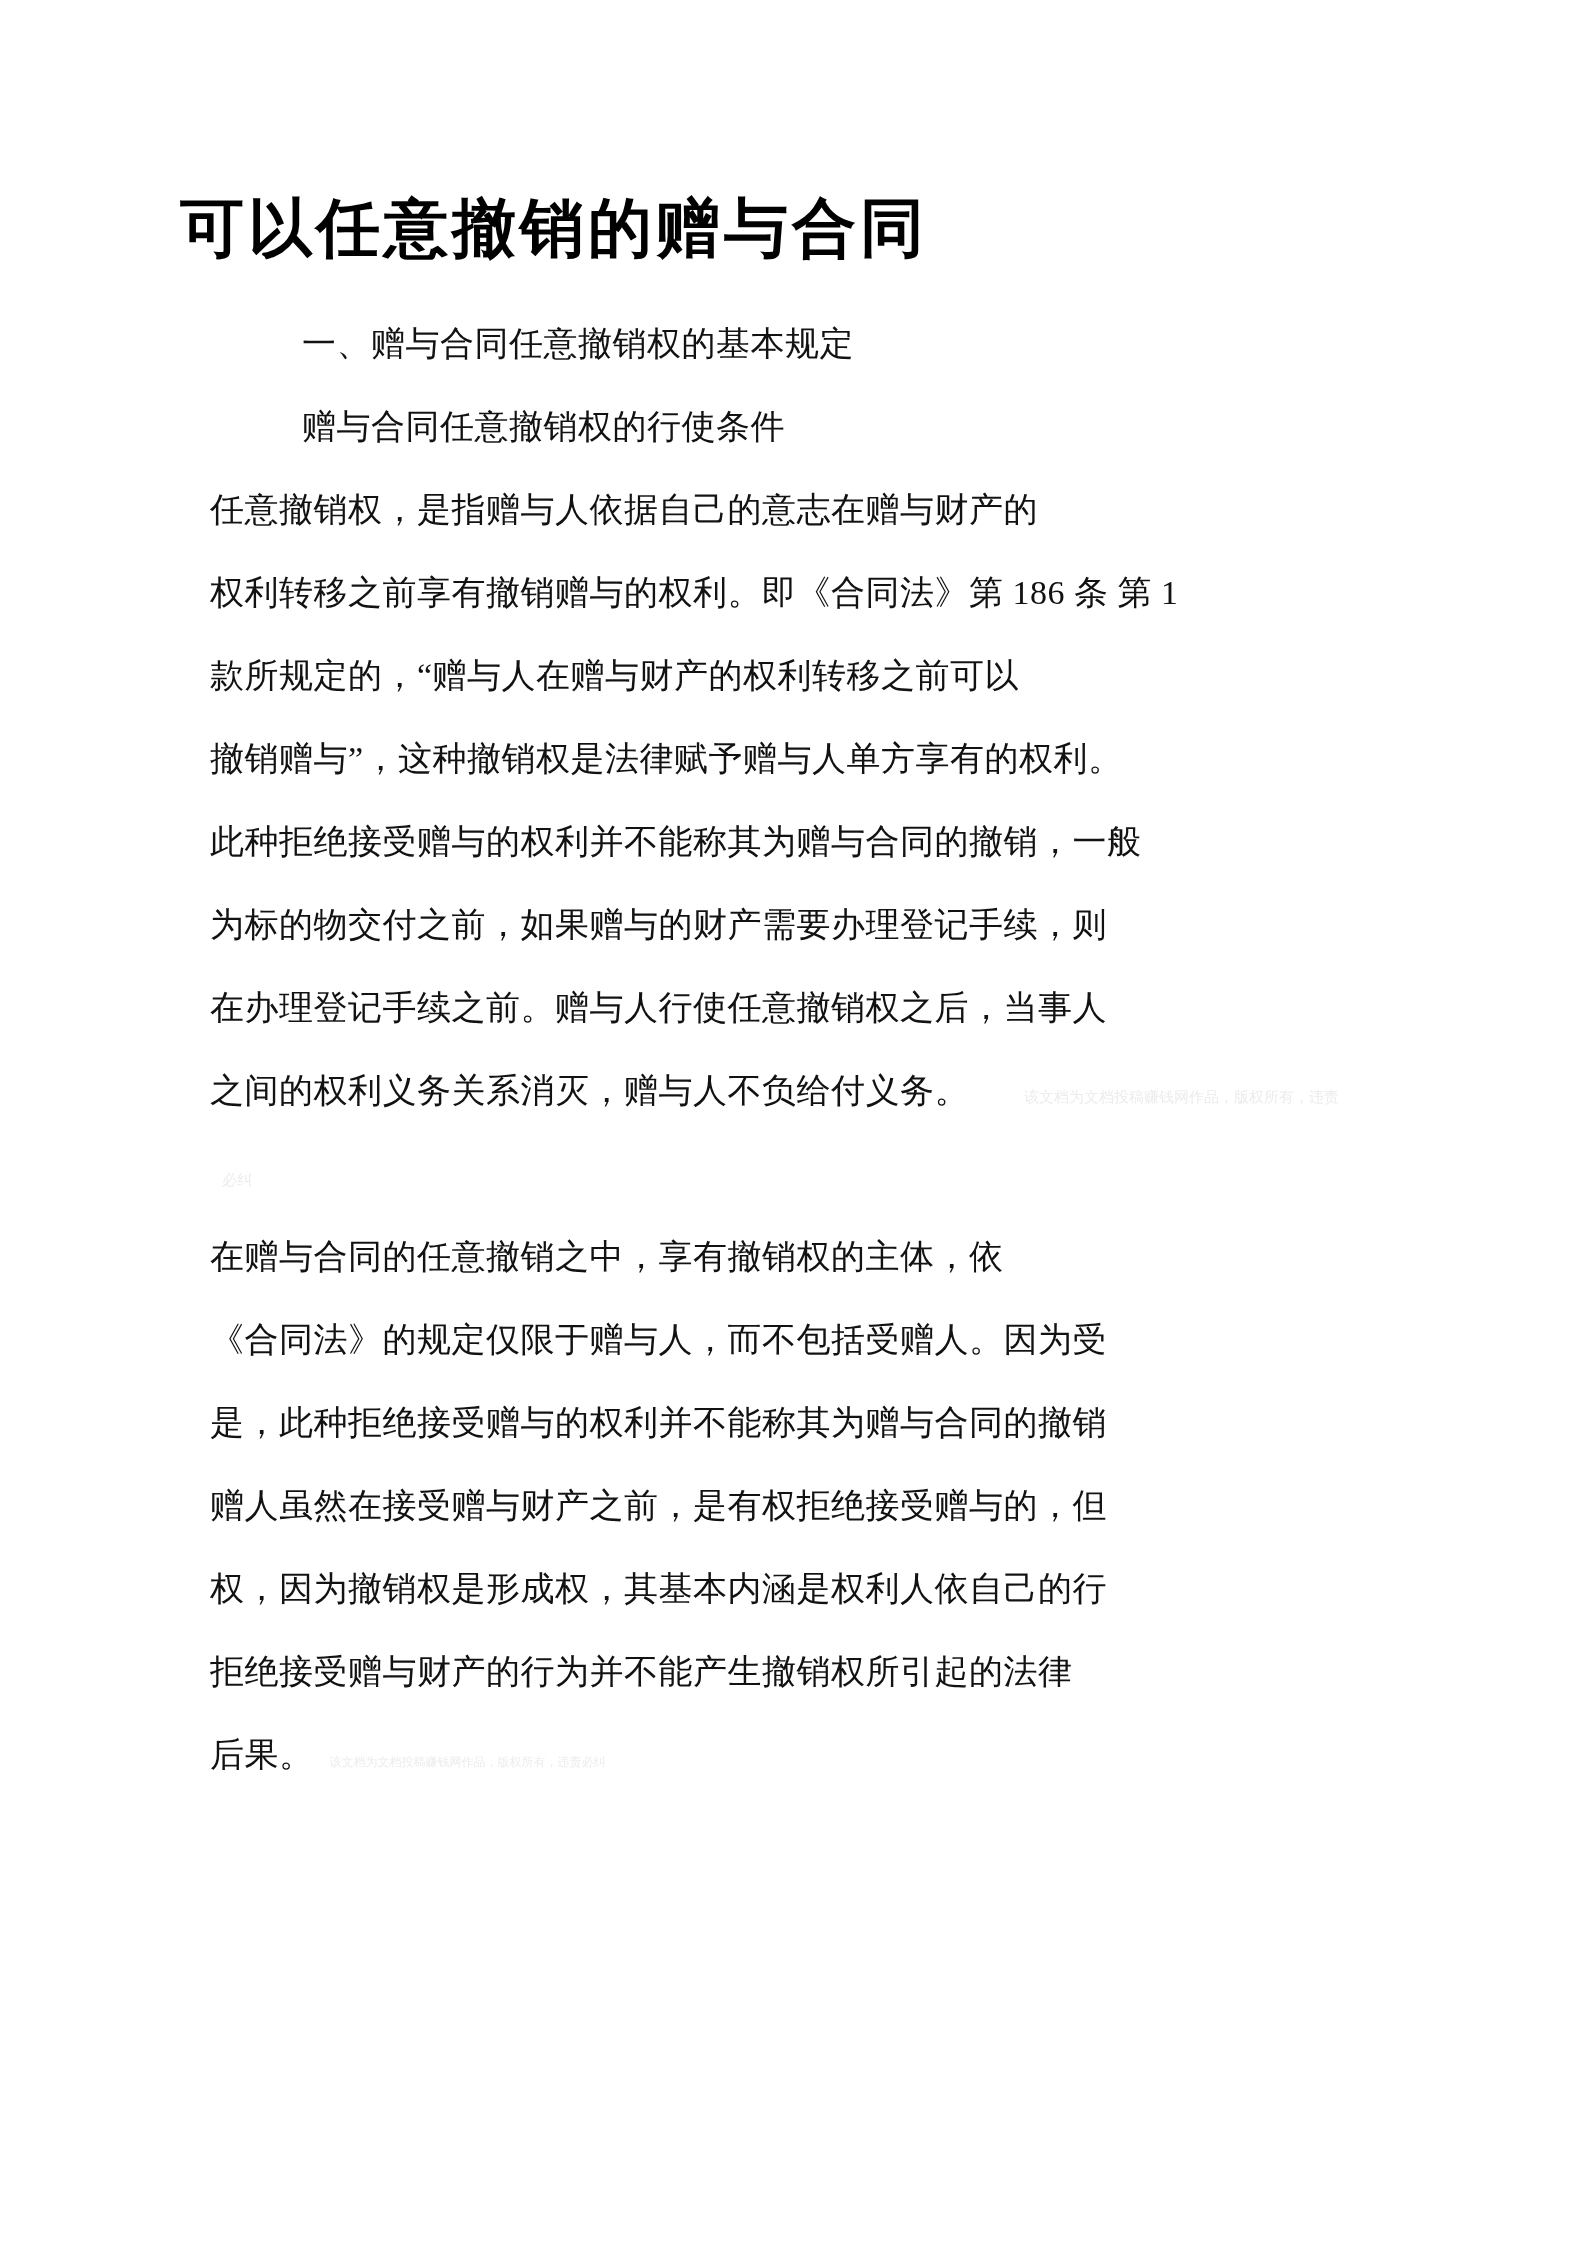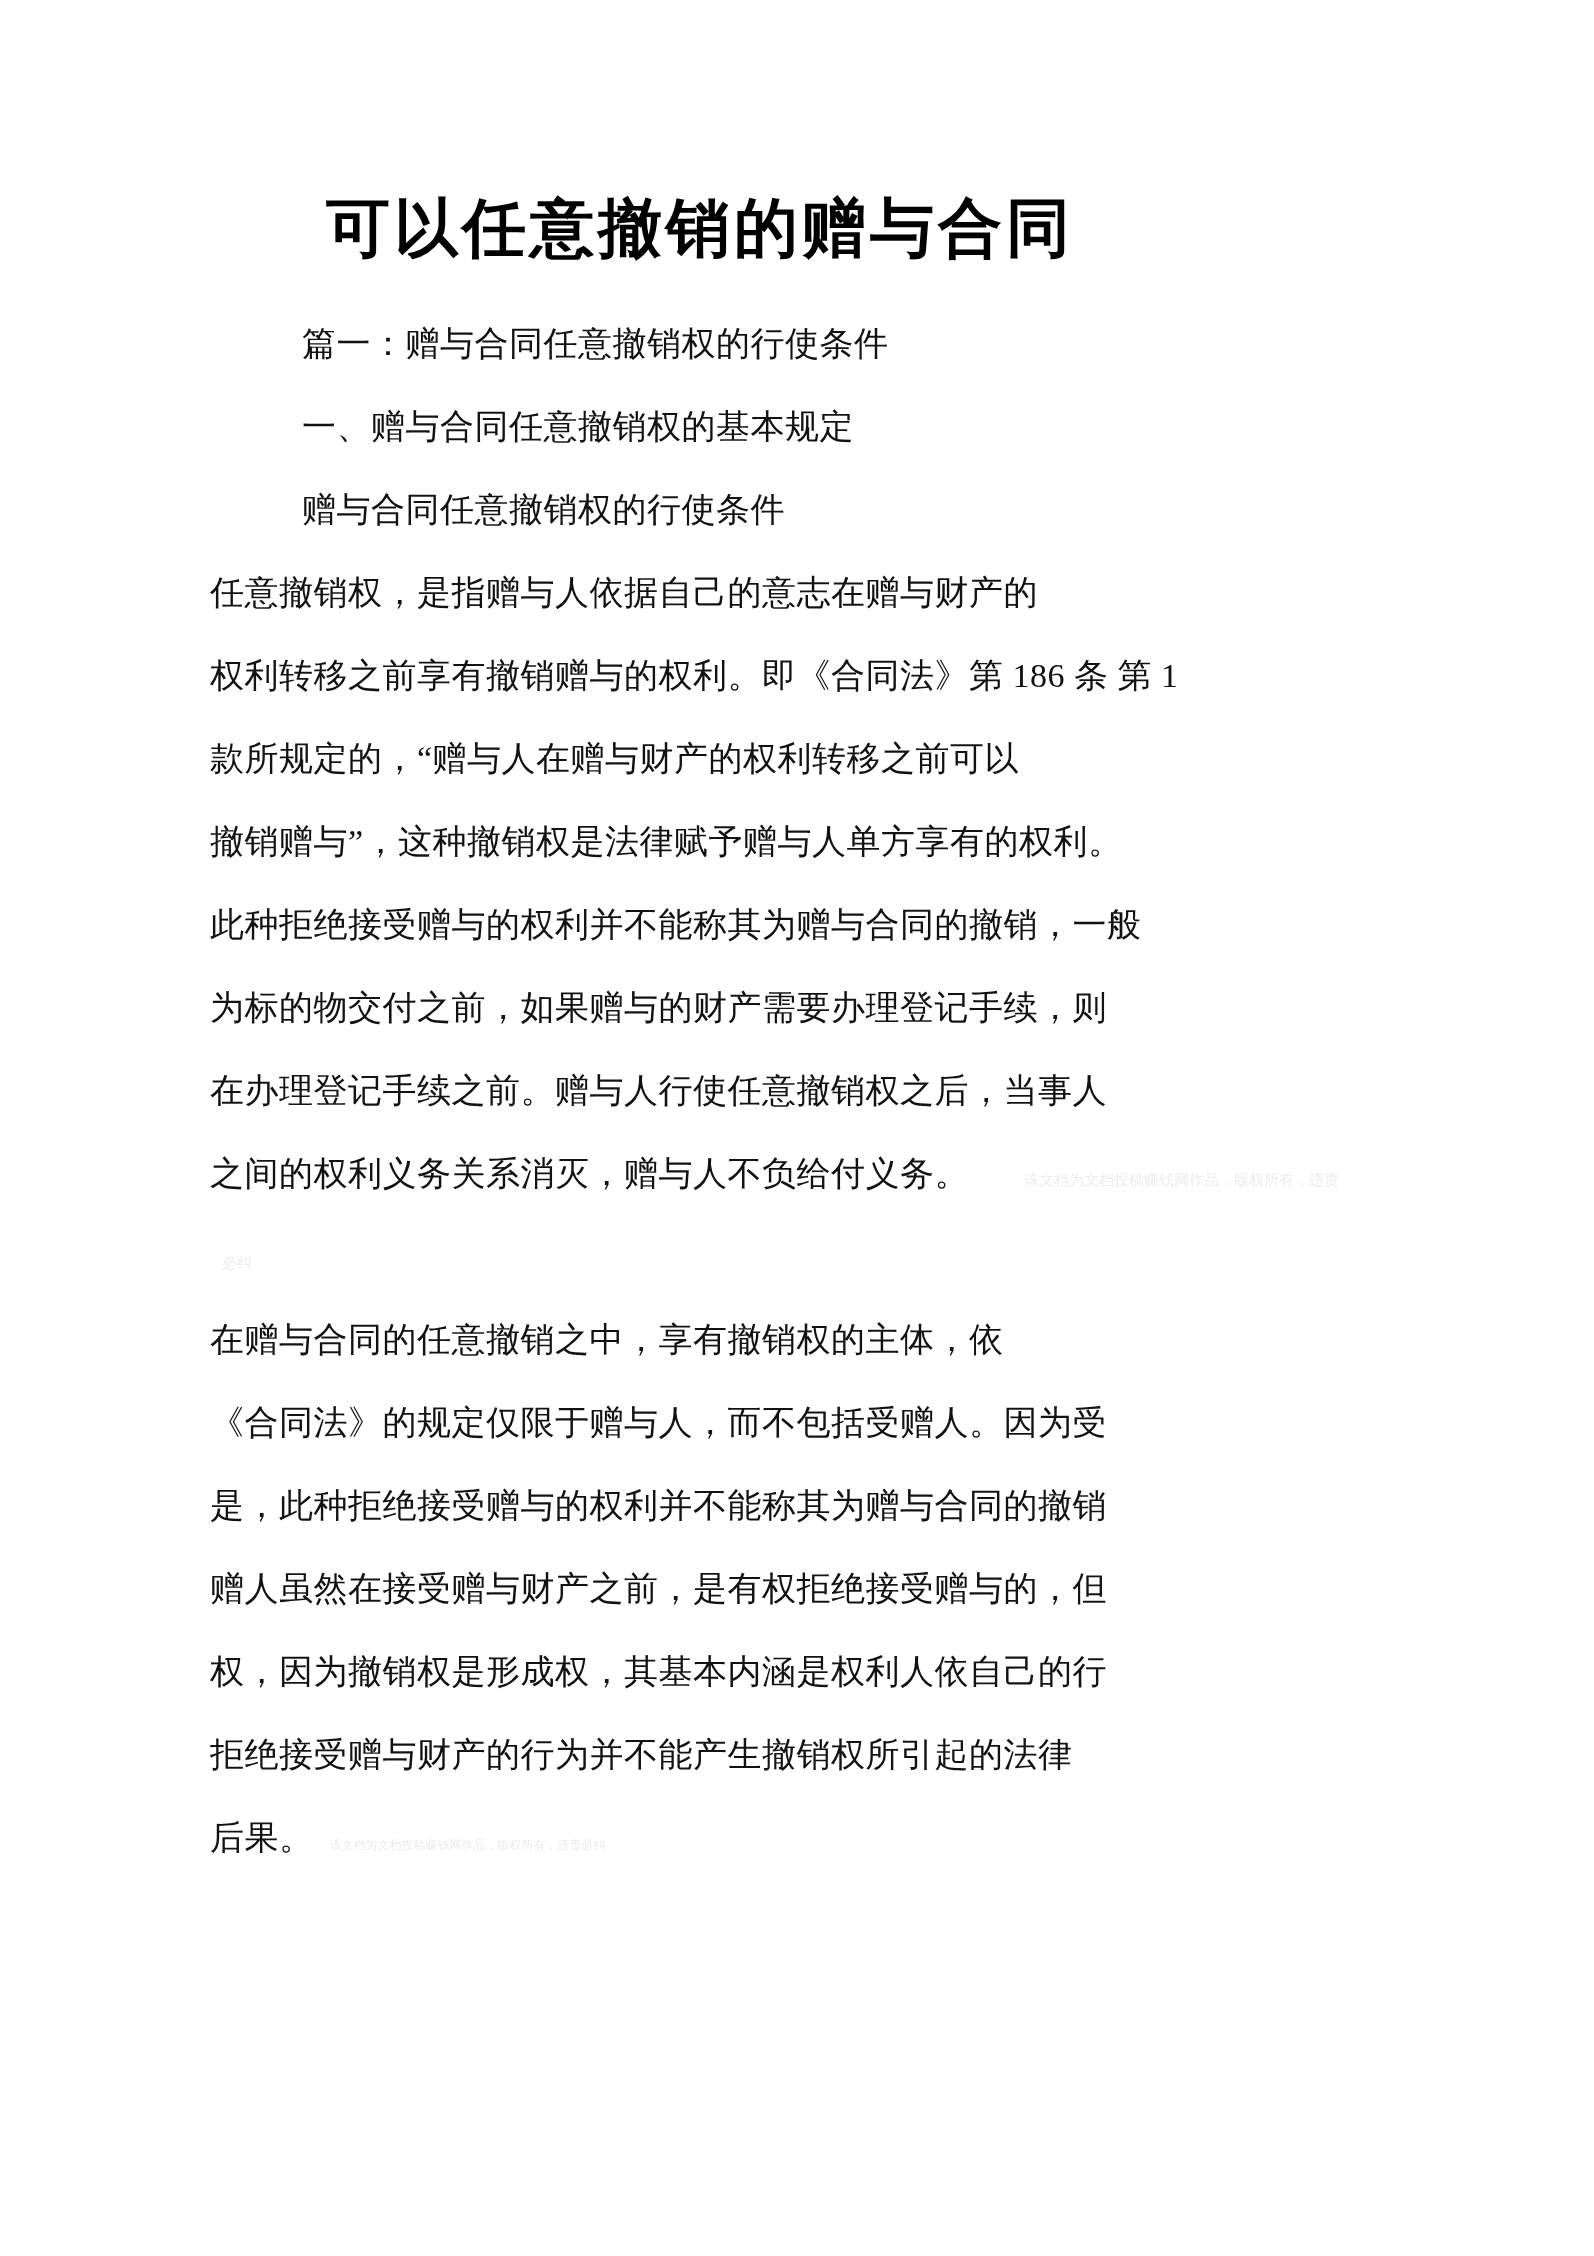--- a/index.html
+++ b/index.html
@@ -8,21 +8,21 @@
     width:1594px;
     height:2256px;
     background:#ffffff;
     overflow:hidden;
   }
   .doc-title{
     position:absolute;
     left:180px;
     top:196px;
     width:1040px;
-    text-align:center;
+    text-align:left;
     font-family:"Liberation Sans","DejaVu Sans",sans-serif;
     font-weight:bold;
     font-size:64px;
     line-height:1;
     letter-spacing:4px;
     color:#000000;
     white-space:nowrap;
   }
   .doc-body{
     position:absolute;
@@ -46,21 +46,20 @@
   .wm-inline{ font-size:15px; margin-left:55px; }
   .wm-solo{ font-size:15px; margin-left:12px; }
   .wm-tail{ font-size:12px; margin-left:16px; }
 </style>
 </head>
 <body>
 
 <div class="page">
   <div class="doc-title">可以任意撤销的赠与合同</div>
   <div class="doc-body" style="color: rgb(18, 18, 18);">
-      <div class="line indent"><span>篇一：赠与合同任意撤销权的行使条件</span></div>
       <div class="line indent"><span>一、赠与合同任意撤销权的基本规定</span></div>
       <div class="line indent"><span>赠与合同任意撤销权的行使条件</span></div>
       <div class="line"><span>任意撤销权，是指赠与人依据自己的意志在赠与财产的</span></div>
       <div class="line"><span>权利转移之前享有撤销赠与的权利。即《合同法》第 186 条 第 1</span></div>
       <div class="line"><span>款所规定的，“赠与人在赠与财产的权利转移之前可以</span></div>
       <div class="line"><span>撤销赠与”，这种撤销权是法律赋予赠与人单方享有的权利。</span></div>
       <div class="line"><span>此种拒绝接受赠与的权利并不能称其为赠与合同的撤销，一般</span></div>
       <div class="line"><span>为标的物交付之前，如果赠与的财产需要办理登记手续，则</span></div>
       <div class="line"><span>在办理登记手续之前。赠与人行使任意撤销权之后，当事人</span></div>
       <div class="line"><span>之间的权利义务关系消灭，赠与人不负给付义务。</span><span class="wm wm-inline" style="color: rgb(236, 236, 236);">该文档为文档投稿赚钱网作品，版权所有，违责</span></div>

